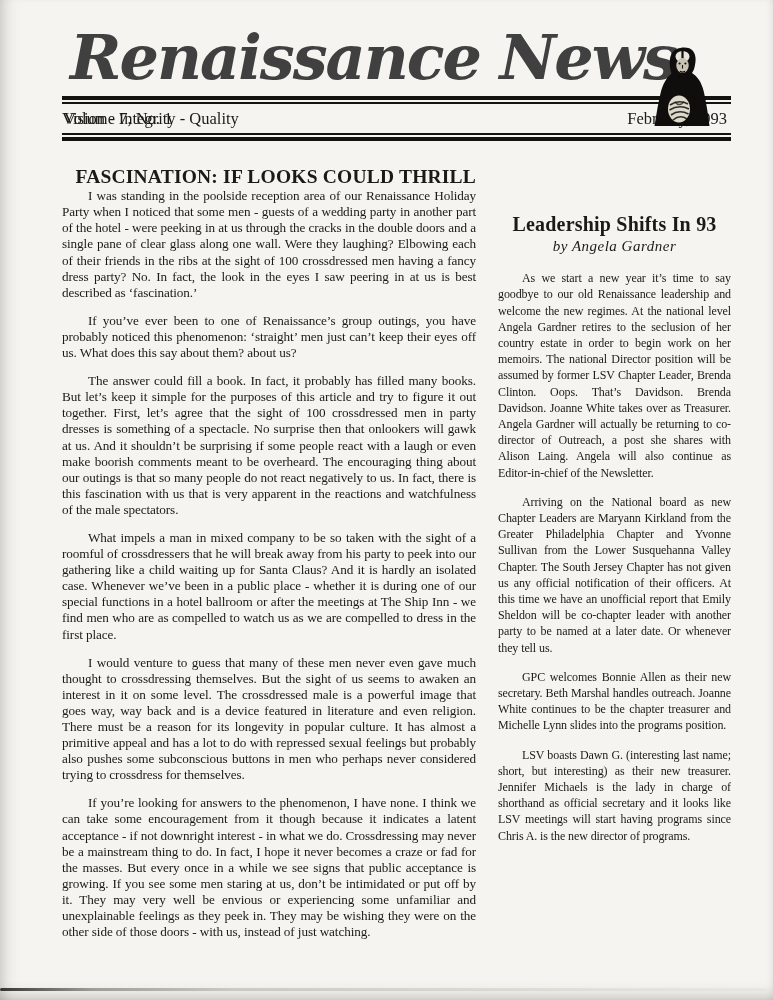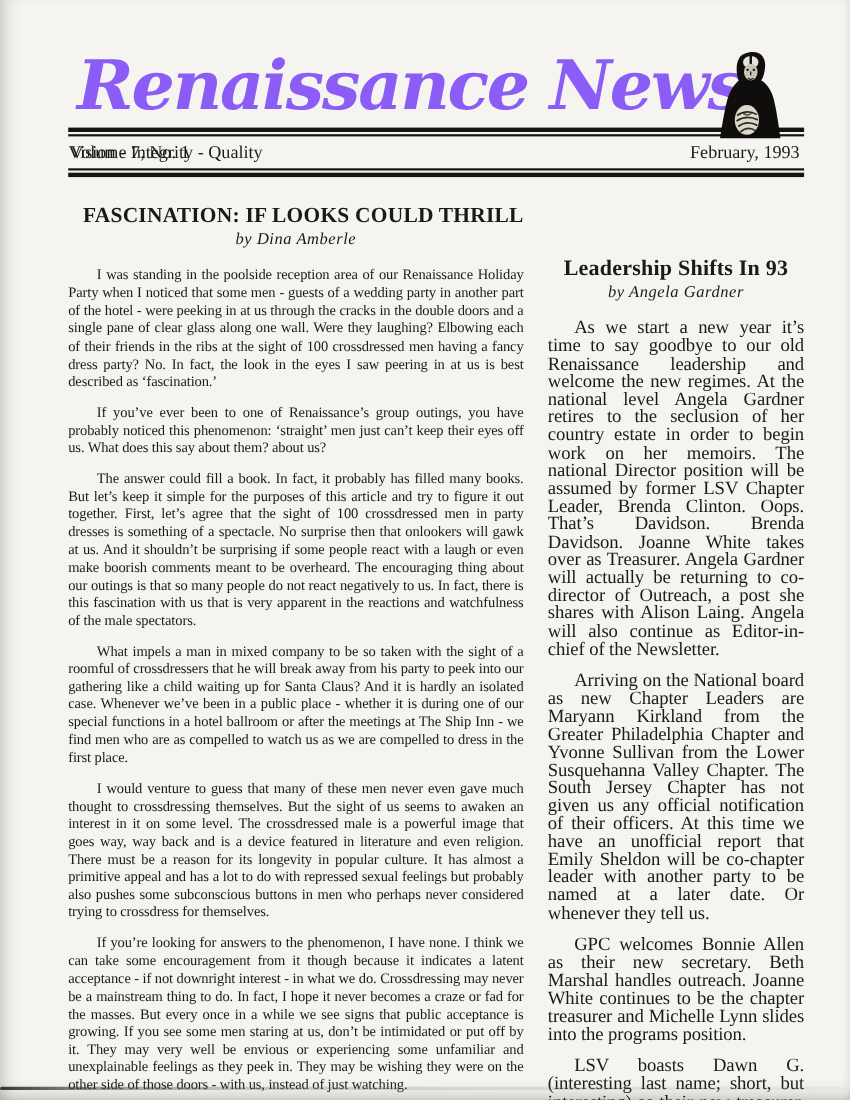--- a/index.html
+++ b/index.html
@@ -16,29 +16,29 @@
     background: #f5f4f0;
     overflow: hidden;
     box-shadow: inset 14px 0 18px -14px rgba(60,60,52,.35),
                 inset -6px 0 10px -8px rgba(60,60,52,.18),
                 inset 0 -14px 16px -12px rgba(60,60,52,.30);
   }
   .inner { position: absolute; left: 62px; top: 0; width: 669px; }
 
   
   .mast-title {
-    margin-top: 44px;
+    margin-top: 24px;
     padding-left: 8px;
     font-family: "DejaVu Serif", serif;
     font-style: italic;
     font-weight: 600;
     font-size: 62px;
     line-height: 1.1;
     letter-spacing: -2px;
-    color: #8b5cf6;
+    color: #404040;
     white-space: nowrap;
   }
   .rule { width: 100%; }
   .rule-a { margin-top: 4px; height: 8px; border-top: 4px solid #141310; border-bottom: 2px solid #141310; }
   .rule-b { height: 8px; border-top: 2px solid #141310; border-bottom: 4px solid #141310; }
   .vol-row {
     display: flex; justify-content: space-between; align-items: baseline;
     font-size: 16.5px; padding: 5px 4px 4px 2px;
   }
   .vol-row .center { position: absolute; left: 0; right: 0; text-align: left; }
@@ -61,21 +61,21 @@
   }
   .byline {
     text-align: center; font-style: italic; font-size: 15px;
     margin-top: 2px; margin-bottom: 15px; letter-spacing: .5px;
   }
   .col-left p {
     font-size: 13.2px; line-height: 16.1px; text-align: justify;
     text-indent: 26px; margin-bottom: 12px; letter-spacing: -0.1px;
   }
   .col-right p {
-    font-size: 17px; line-height: 16.2px; text-align: justify;
+    font-size: 12px; line-height: 16.2px; text-align: justify;
     text-indent: 24px; margin-bottom: 13px; letter-spacing: -0.1px;
   }
 
   
   .scan-bottom-line {
     position: absolute; left: 0; right: 6px; bottom: 9px; height: 3px;
     background: linear-gradient(to right,
       rgba(25,25,20,.85), rgba(60,60,52,.45) 12%, rgba(110,110,100,.28) 30%,
       rgba(130,130,118,.22) 55%, rgba(150,150,138,.14) 80%, rgba(160,160,148,.08));
     border-radius: 2px;
@@ -95,21 +95,20 @@
         <span class="center">Vision - Integrity - Quality</span>
         <span>February, 1993</span>
       </div>
       <div class="rule rule-b"></div>
     </header>
 
     <main class="columns">
 
       <section class="col-left">
         <h2 class="headline-left">FASCINATION: IF LOOKS COULD THRILL</h2>
-        <div class="byline">by Dina Amberle</div>
         <p>I was standing in the poolside reception area of our Renaissance Holiday Party when I noticed that some men - guests of a wedding party in another part of the hotel - were peeking in at us through the cracks in the double doors and a single pane of clear glass along one wall. Were they laughing? Elbowing each of their friends in the ribs at the sight of 100 crossdressed men having a fancy dress party? No. In fact, the look in the eyes I saw peering in at us is best described as ‘fascination.’</p>
         <p>If you’ve ever been to one of Renaissance’s group outings, you have probably noticed this phenomenon: ‘straight’ men just can’t keep their eyes off us. What does this say about them? about us?</p>
         <p>The answer could fill a book. In fact, it probably has filled many books. But let’s keep it simple for the purposes of this article and try to figure it out together. First, let’s agree that the sight of 100 crossdressed men in party dresses is something of a spectacle. No surprise then that onlookers will gawk at us. And it shouldn’t be surprising if some people react with a laugh or even make boorish comments meant to be overheard. The encouraging thing about our outings is that so many people do not react negatively to us. In fact, there is this fascination with us that is very apparent in the reactions and watchfulness of the male spectators.</p>
         <p>What impels a man in mixed company to be so taken with the sight of a roomful of crossdressers that he will break away from his party to peek into our gathering like a child waiting up for Santa Claus? And it is hardly an isolated case. Whenever we’ve been in a public place - whether it is during one of our special functions in a hotel ballroom or after the meetings at The Ship Inn - we find men who are as compelled to watch us as we are compelled to dress in the first place.</p>
         <p>I would venture to guess that many of these men never even gave much thought to crossdressing themselves. But the sight of us seems to awaken an interest in it on some level. The crossdressed male is a powerful image that goes way, way back and is a device featured in literature and even religion. There must be a reason for its longevity in popular culture. It has almost a primitive appeal and has a lot to do with repressed sexual feelings but probably also pushes some subconscious buttons in men who perhaps never considered trying to crossdress for themselves.</p>
         <p>If you’re looking for answers to the phenomenon, I have none. I think we can take some encouragement from it though because it indicates a latent acceptance - if not downright interest - in what we do. Crossdressing may never be a mainstream thing to do. In fact, I hope it never becomes a craze or fad for the masses. But every once in a while we see signs that public acceptance is growing. If you see some men staring at us, don’t be intimidated or put off by it. They may very well be envious or experiencing some unfamiliar and unexplainable feelings as they peek in. They may be wishing they were on the other side of those doors - with us, instead of just watching.</p>
       </section>
 
       <section class="col-right">
         <h2 class="headline-right">Leadership Shifts In 93</h2>

